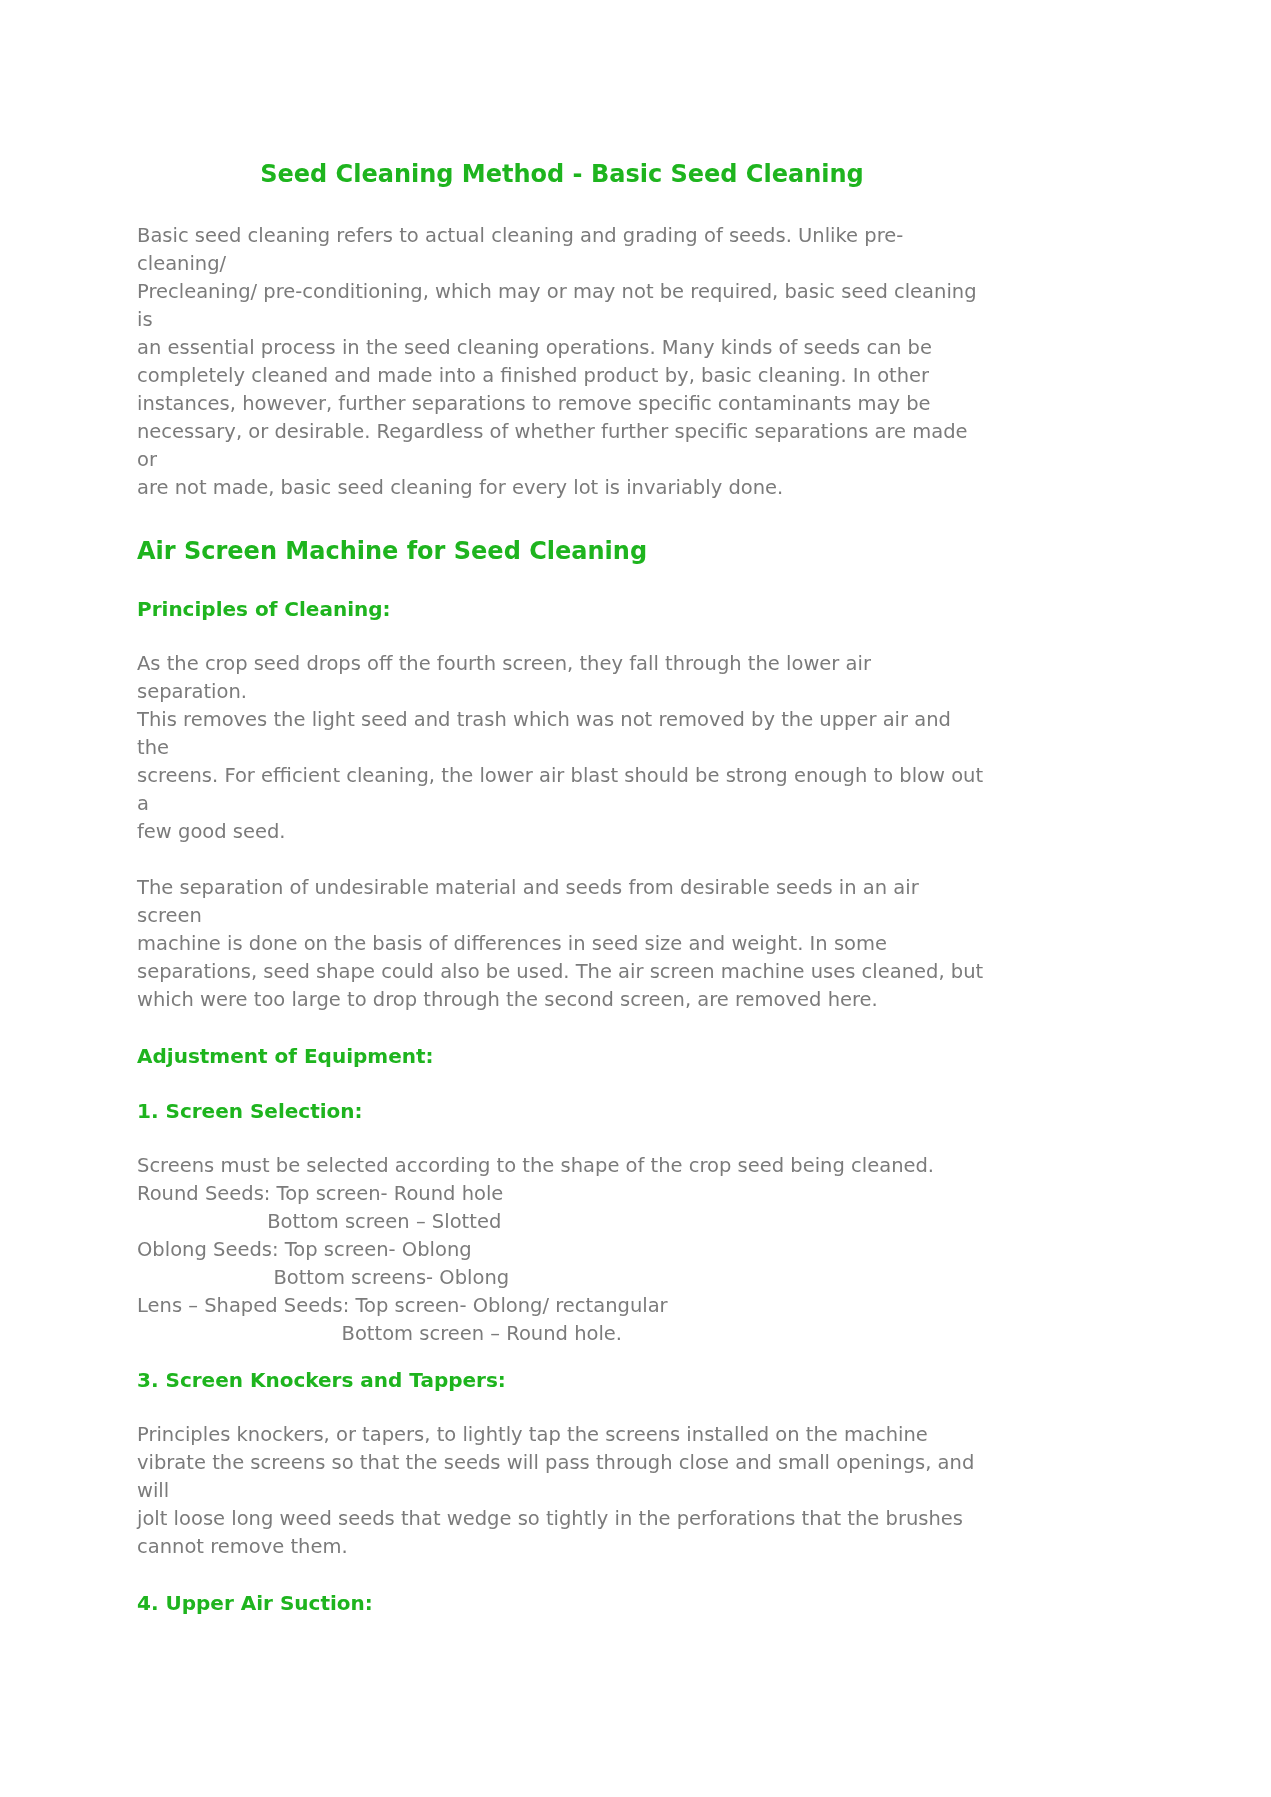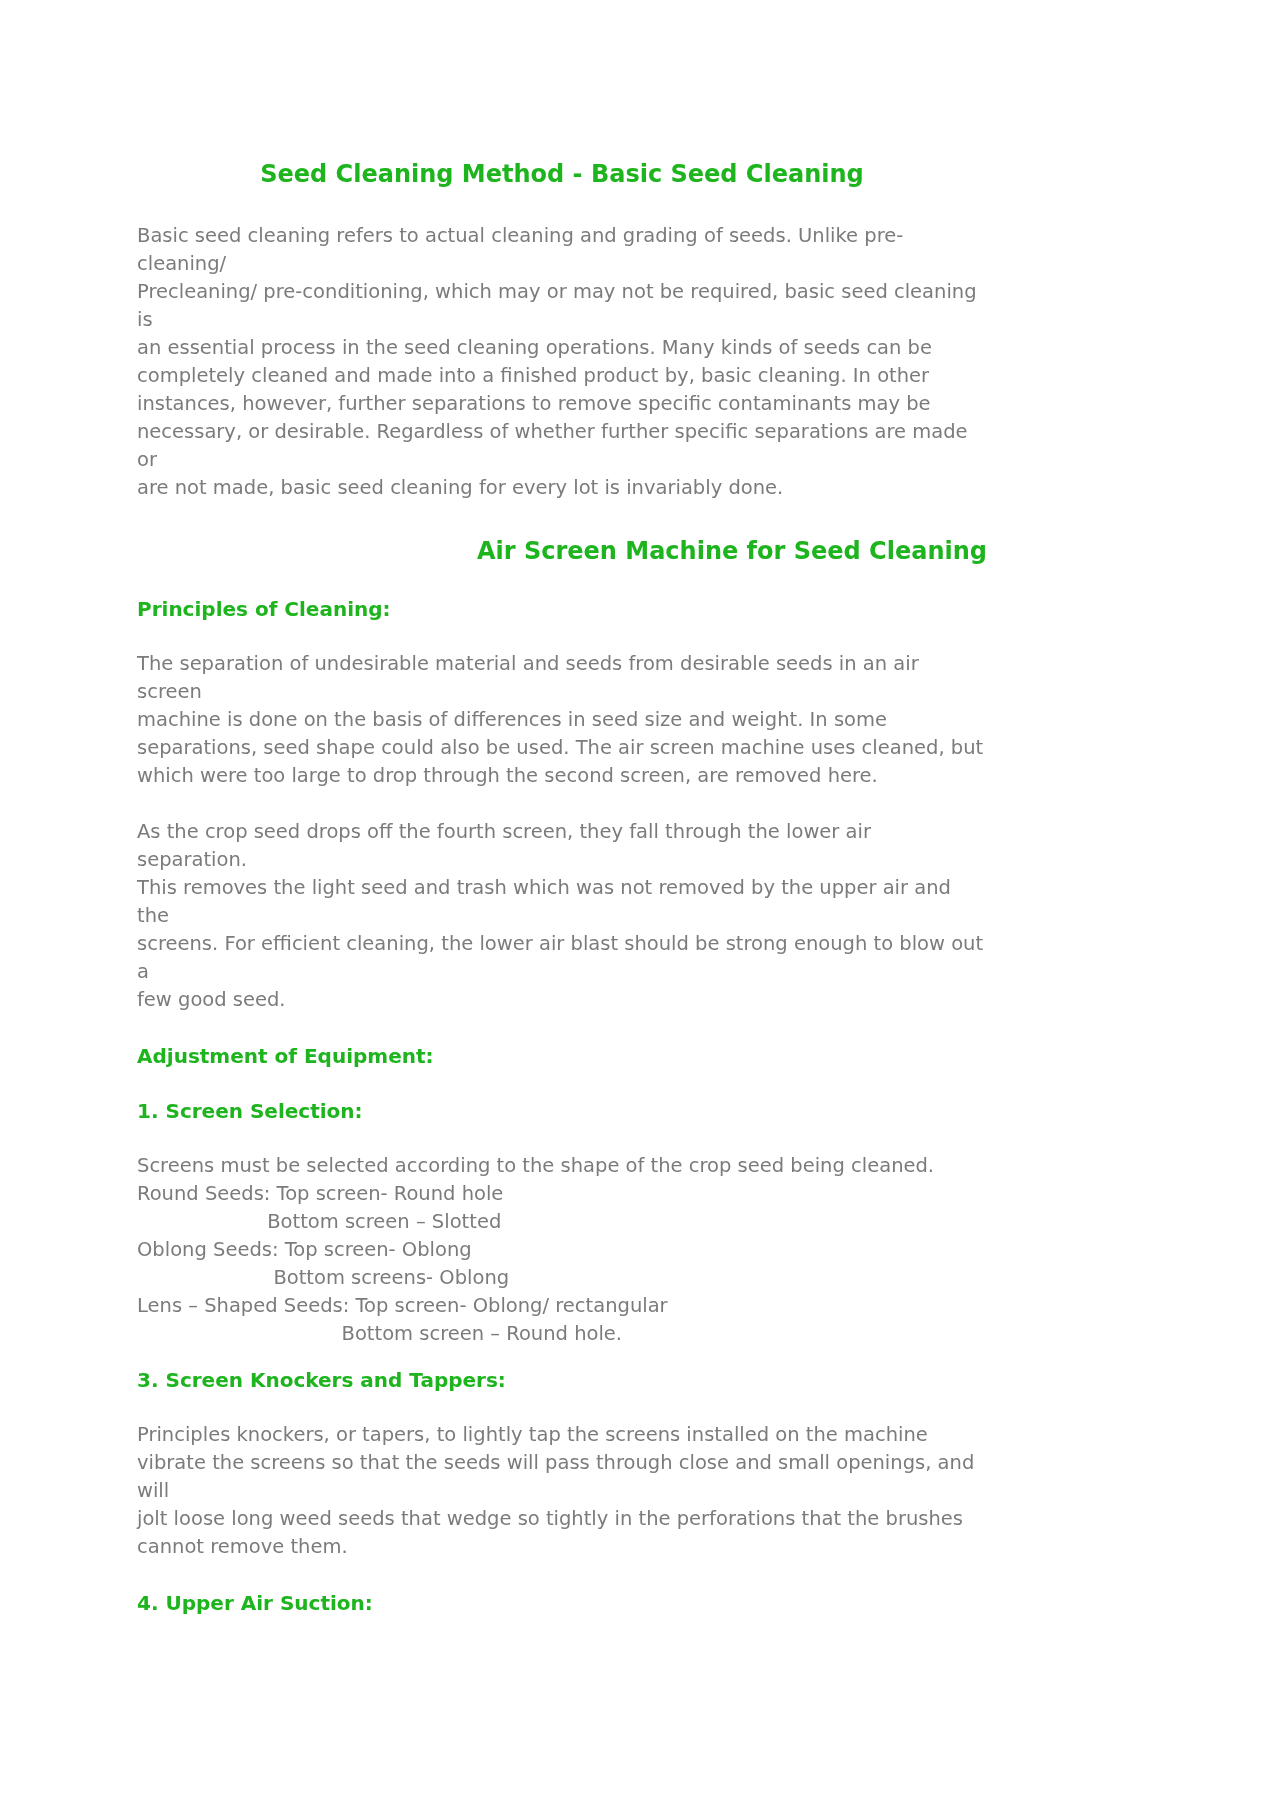--- a/index.html
+++ b/index.html
@@ -25,21 +25,21 @@
     line-height: 28px;
     font-weight: bold;
     text-align: center;
     margin: 0 0 34px 0;
   }
   .section-title {
     color: var(--heading, #1eb41e);
     font-size: 24px;
     line-height: 28px;
     font-weight: bold;
-    text-align: right;
+    text-align: left;
     margin: 35px 0 30px 0;
   }
   .sub-heading {
     color: var(--heading, #1eb41e);
     font-size: 20px;
     line-height: 28px;
     font-weight: bold;
     text-align: left;
     margin: 18px 0 27px 0;
   }
@@ -66,29 +66,29 @@
 completely cleaned and made into a finished product by, basic cleaning. In other
 instances, however, further separations to remove specific contaminants may be
 necessary, or desirable. Regardless of whether further specific separations are made or
 are not made, basic seed cleaning for every lot is invariably done.</p>
 
 
   <h2 class="section-title">Air Screen Machine for Seed Cleaning</h2>
 
   <h3 class="sub-heading">Principles of Cleaning:</h3>
 
+  <p class="body-text">As the crop seed drops off the fourth screen, they fall through the lower air separation.
+This removes the light seed and trash which was not removed by the upper air and the
+screens. For efficient cleaning, the lower air blast should be strong enough to blow out a
+few good seed.</p>
+
   <p class="body-text">The separation of undesirable material and seeds from desirable seeds in an air screen
 machine is done on the basis of differences in seed size and weight. In some
 separations, seed shape could also be used. The air screen machine uses cleaned, but
 which were too large to drop through the second screen, are removed here.</p>
-
-  <p class="body-text">As the crop seed drops off the fourth screen, they fall through the lower air separation.
-This removes the light seed and trash which was not removed by the upper air and the
-screens. For efficient cleaning, the lower air blast should be strong enough to blow out a
-few good seed.</p>
 
   <h3 class="sub-heading">Adjustment of Equipment:</h3>
 
   <h3 class="sub-heading">1. Screen Selection:</h3>
 
   <p class="body-text tight-bottom">Screens must be selected according to the shape of the crop seed being cleaned.
 Round Seeds: Top screen- Round hole
                      Bottom screen – Slotted
 Oblong Seeds: Top screen- Oblong
                       Bottom screens- Oblong

